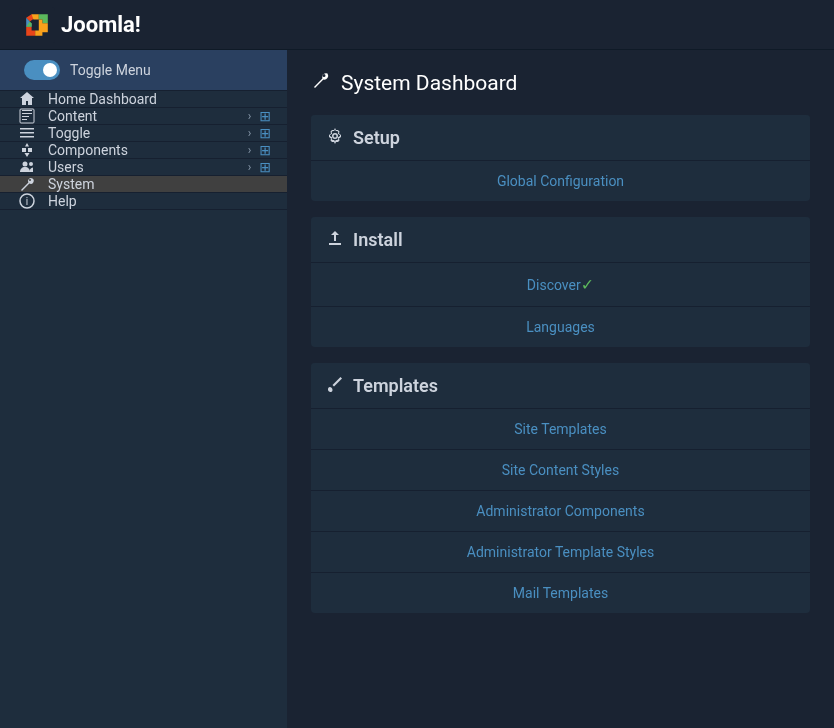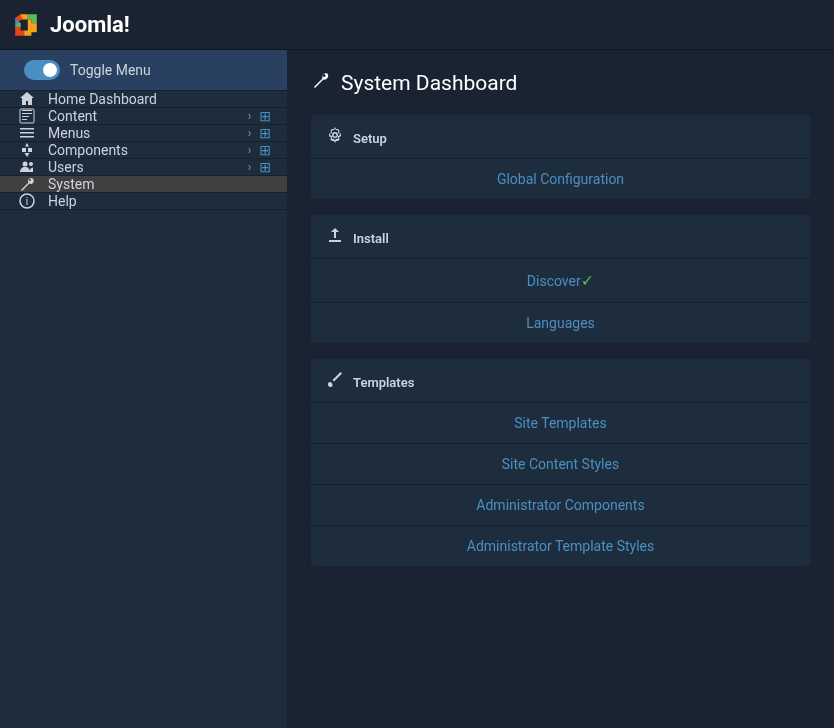--- a/index.html
+++ b/index.html
@@ -13,21 +13,21 @@
       display: flex;
       flex-direction: column;
     }
 
     
     .top-bar {
       background: #1a2332;
       height: 50px;
       display: flex;
       align-items: center;
-      padding: 0 8px;
+      padding: 0 19px;
       border-bottom: 1px solid #0f1a27;
       flex-shrink: 0;
     }
 
     .joomla-logo {
       display: flex;
       align-items: center;
       gap: 6px;
       color: #fff;
       font-size: 22px;
@@ -142,21 +142,21 @@
       overflow: hidden;
     }
 
     .section-header {
       display: flex;
       align-items: flex-end;
       gap: 10px;
       padding: 12px 16px;
       background: #1e2d3d;
       color: #cdd3dd;
-      font-size: 13px;
+      font-size: 18px;
       font-weight: 600;
       border-bottom: 1px solid #162030;
     }
 
     .section-item {
       display: flex;
       align-items: center;
       padding: 12px 16px;
       border-bottom: 1px solid #162030;
       color: #4a8fc1;
@@ -227,21 +227,21 @@
       <span class="chevron">›</span>
       <span class="grid-icon">⊞</span>
     </div>
 
     <div class="sidebar-item">
       <span class="icon">
         <svg width="16" height="16" viewBox="0 0 16 16" fill="currentColor">
           <path d="M1 3h14v1.5H1zm0 4h14v1.5H1zm0 4h14v1.5H1z"></path>
         </svg>
       </span>
-      <span>Menus</span>
+      <span>Toggle</span>
       <span class="chevron">›</span>
       <span class="grid-icon">⊞</span>
     </div>
 
     <div class="sidebar-item">
       <span class="icon">
         <svg width="16" height="16" viewBox="0 0 16 16" fill="currentColor">
           <path d="M8 1l2 3.5H6L8 1zM3 6h4v4H3V6zm6 0h4v4h-4V6zM5.5 11l2.5 4 2.5-4H5.5z"></path>
         </svg>
       </span>
@@ -344,17 +344,20 @@
       </div>
       <div class="section-item">
         <span>Site Content Styles</span>
       </div>
       <div class="section-item">
         <span>Administrator Components</span>
       </div>
       <div class="section-item">
         <span>Administrator Template Styles</span>
       </div>
+      <div class="section-item">
+        <span>Mail Templates</span>
+      </div>
     </div>
 
   </div>
 
 </div>
 
 </body></html>

